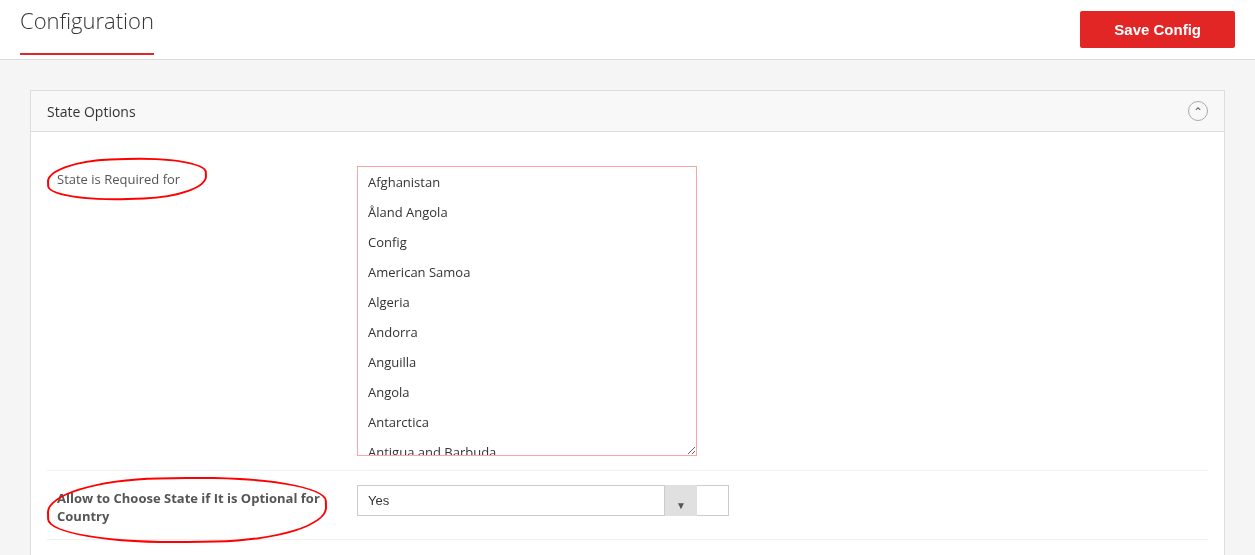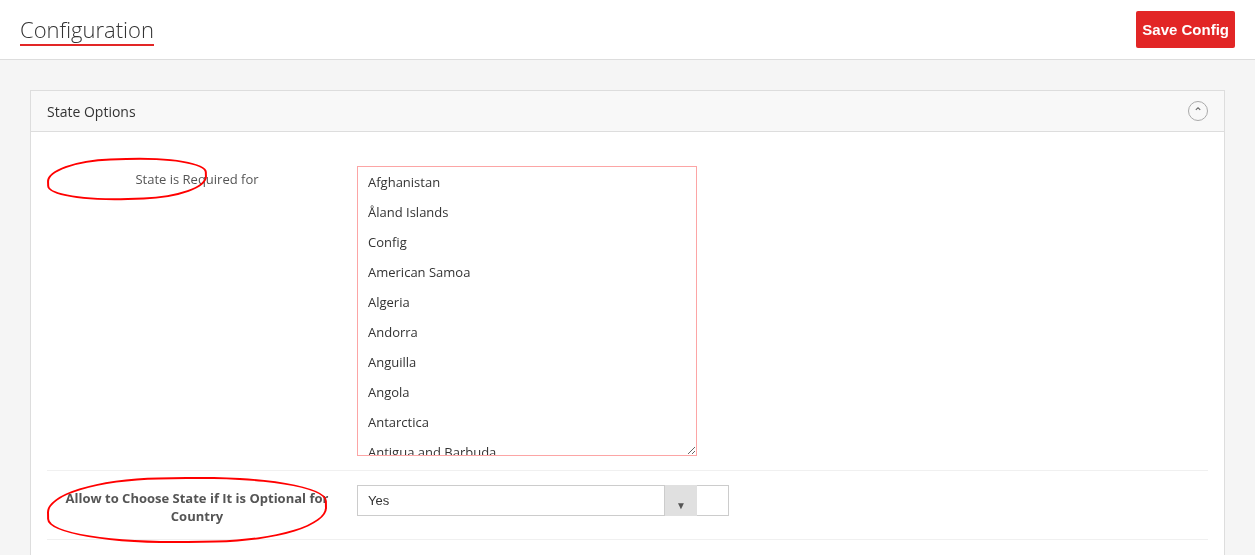--- a/index.html
+++ b/index.html
@@ -23,28 +23,28 @@
       align-items: center;
       justify-content: space-between;
       height: 60px;
     }
 
     .header-title {
       font-size: 22px;
       font-weight: 300;
       color: #333;
       border-bottom: 2px solid #e22626;
-      padding-bottom: 0;
+      padding-bottom: 18px;
     }
 
     .save-config-btn {
       background: #e22626;
       color: #fff;
       border: none;
-      padding: 10px 6px;
+      padding: 10px 34px;
       font-size: 15px;
       font-weight: bold;
       cursor: pointer;
       border-radius: 2px;
     }
 
     .main-content {
       padding: 20px 30px;
     }
 
@@ -90,21 +90,21 @@
       display: flex;
       align-items: flex-start;
       padding: 14px 10px;
       border-bottom: 1px solid #f0f0f0;
       position: relative;
     }
 
     .form-label {
       width: 300px;
       min-width: 300px;
-      text-align: center;
+      text-align: left;
       padding-right: 20px;
       padding-top: 4px;
       font-size: 13px;
       color: #555;
       line-height: 1.4;
     }
 
     .form-control-area {
       flex: 1;
       position: relative;
@@ -226,21 +226,21 @@
 
       <div class="form-row">
         <div class="form-label" style="position:relative;">
           <span>State is Required for</span>
           
           <div class="label-annotation"></div>
         </div>
         <div class="form-control-area">
           <div class="listbox" id="country-list">
           <div class="listbox-item">Afghanistan</div>
-              <div class="listbox-item">Åland Islands</div>
+              <div class="listbox-item">Åland Angola</div>
               <div class="listbox-item">Config</div>
               <div class="listbox-item">American Samoa</div>
               <div class="listbox-item">Algeria</div>
               <div class="listbox-item">Andorra</div>
               <div class="listbox-item">Anguilla</div>
               <div class="listbox-item">Angola</div>
               <div class="listbox-item">Antarctica</div>
               <div class="listbox-item">Antigua and Barbuda</div>
             </div>
         </div>

